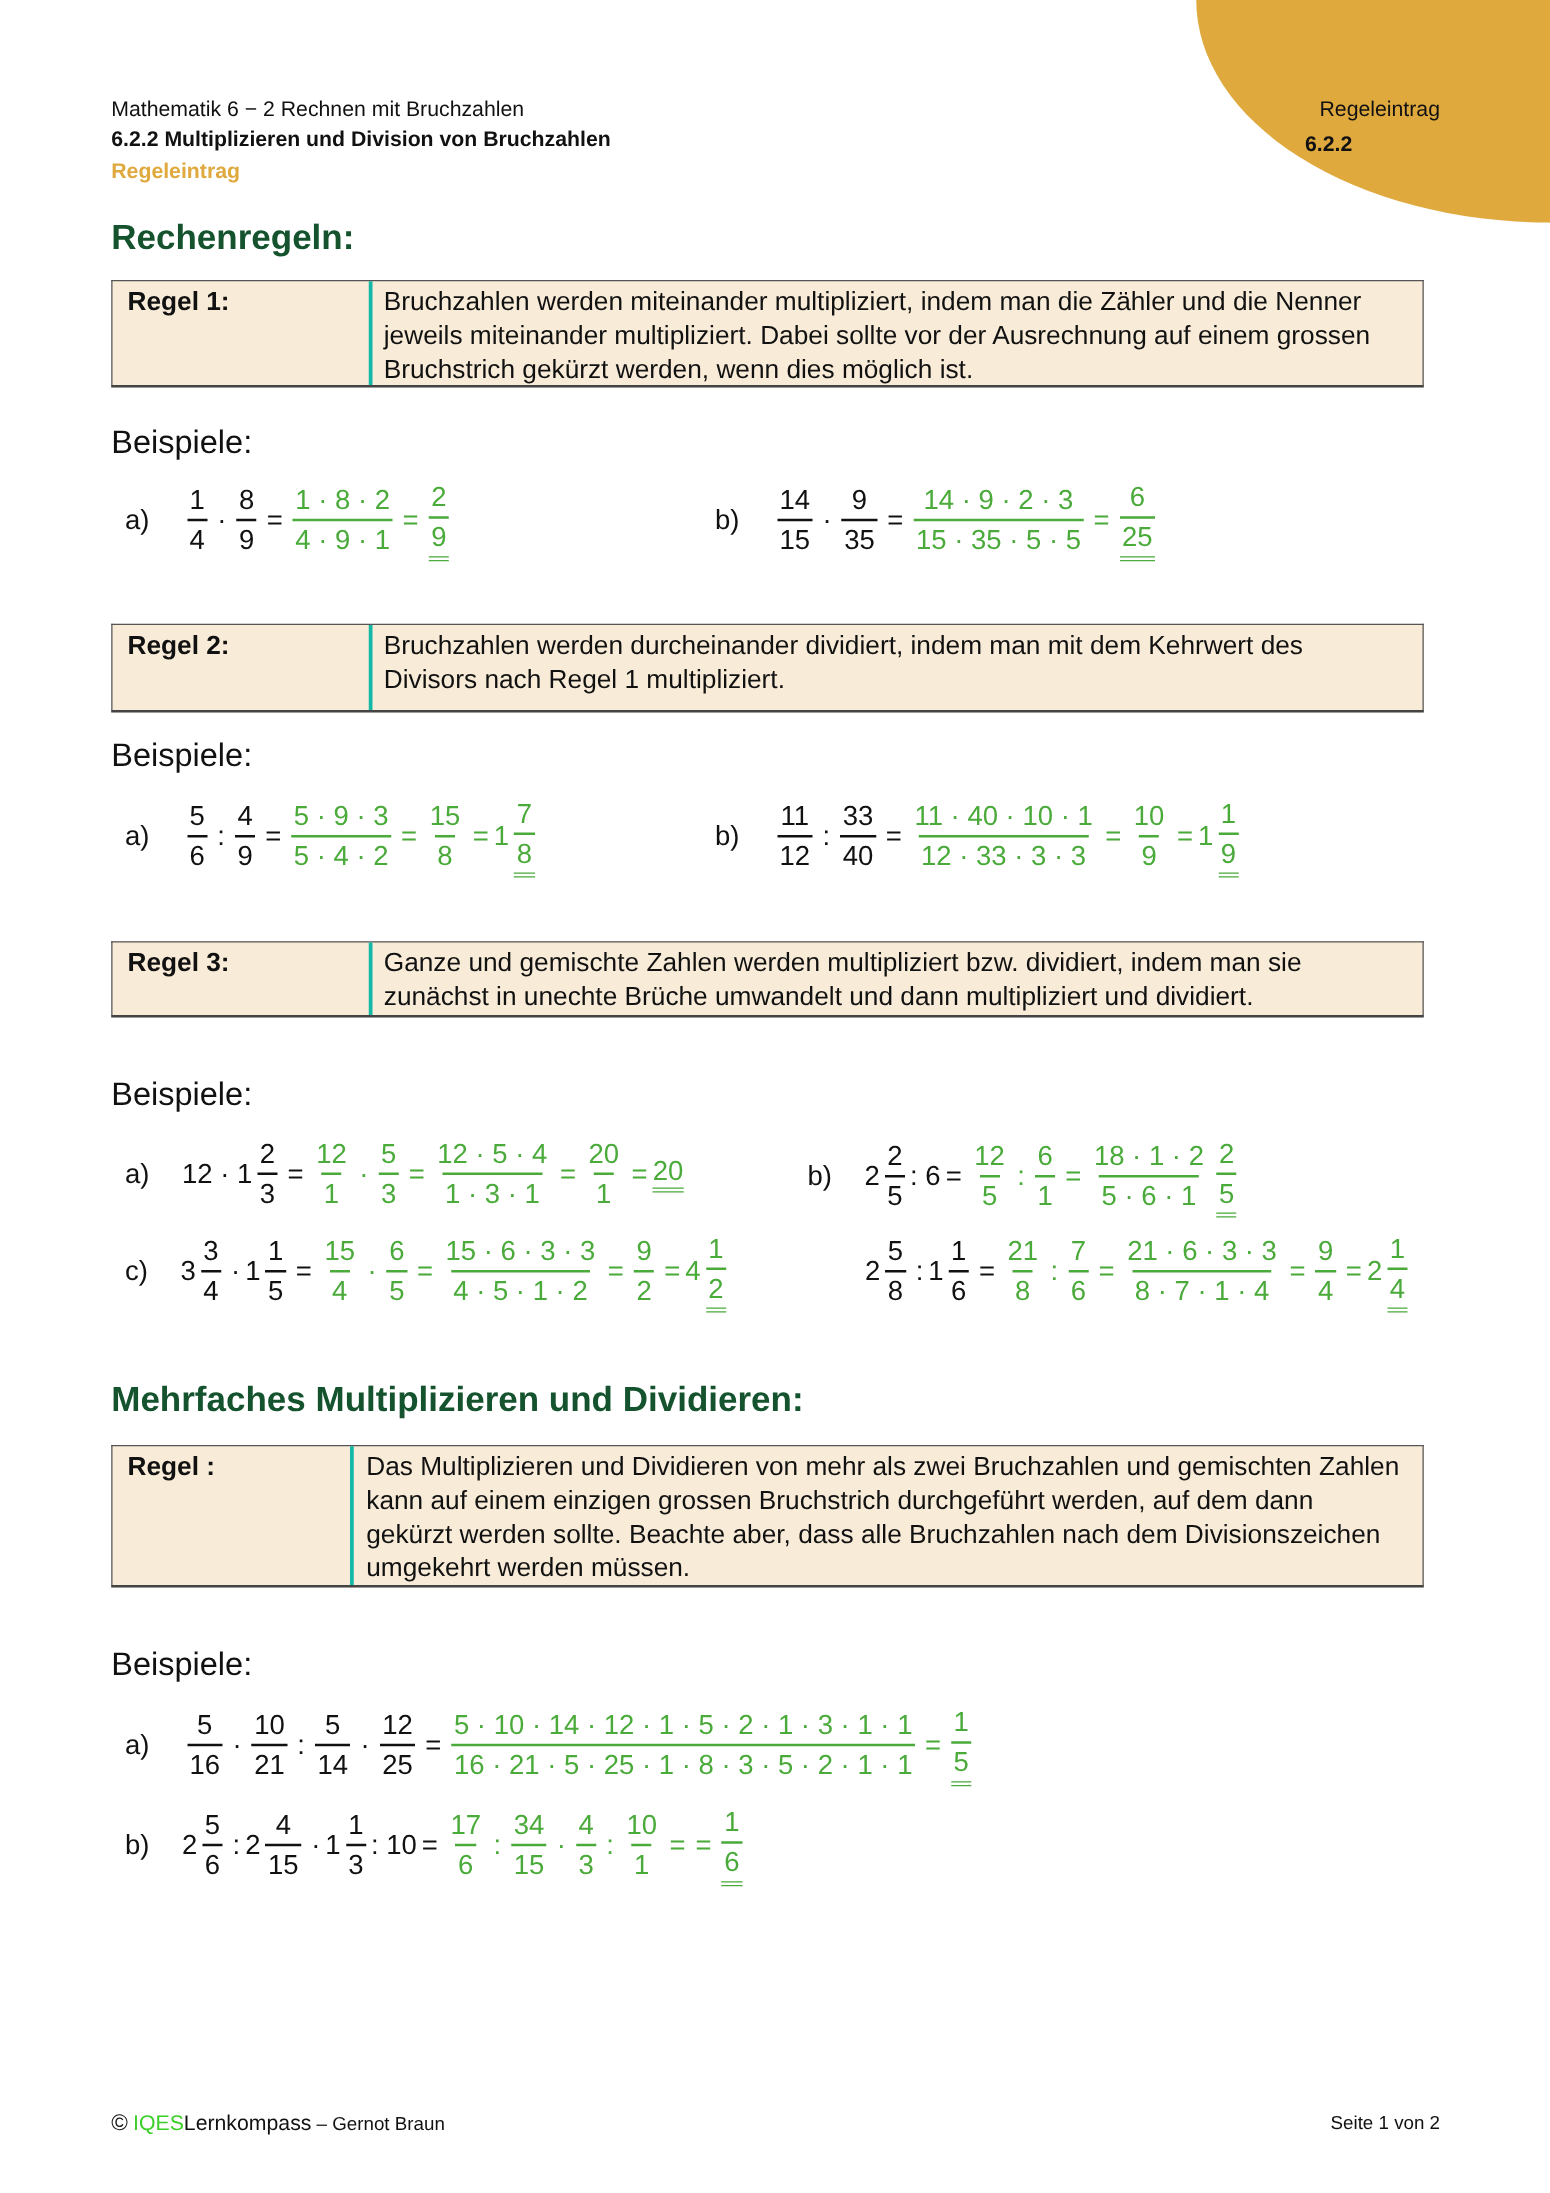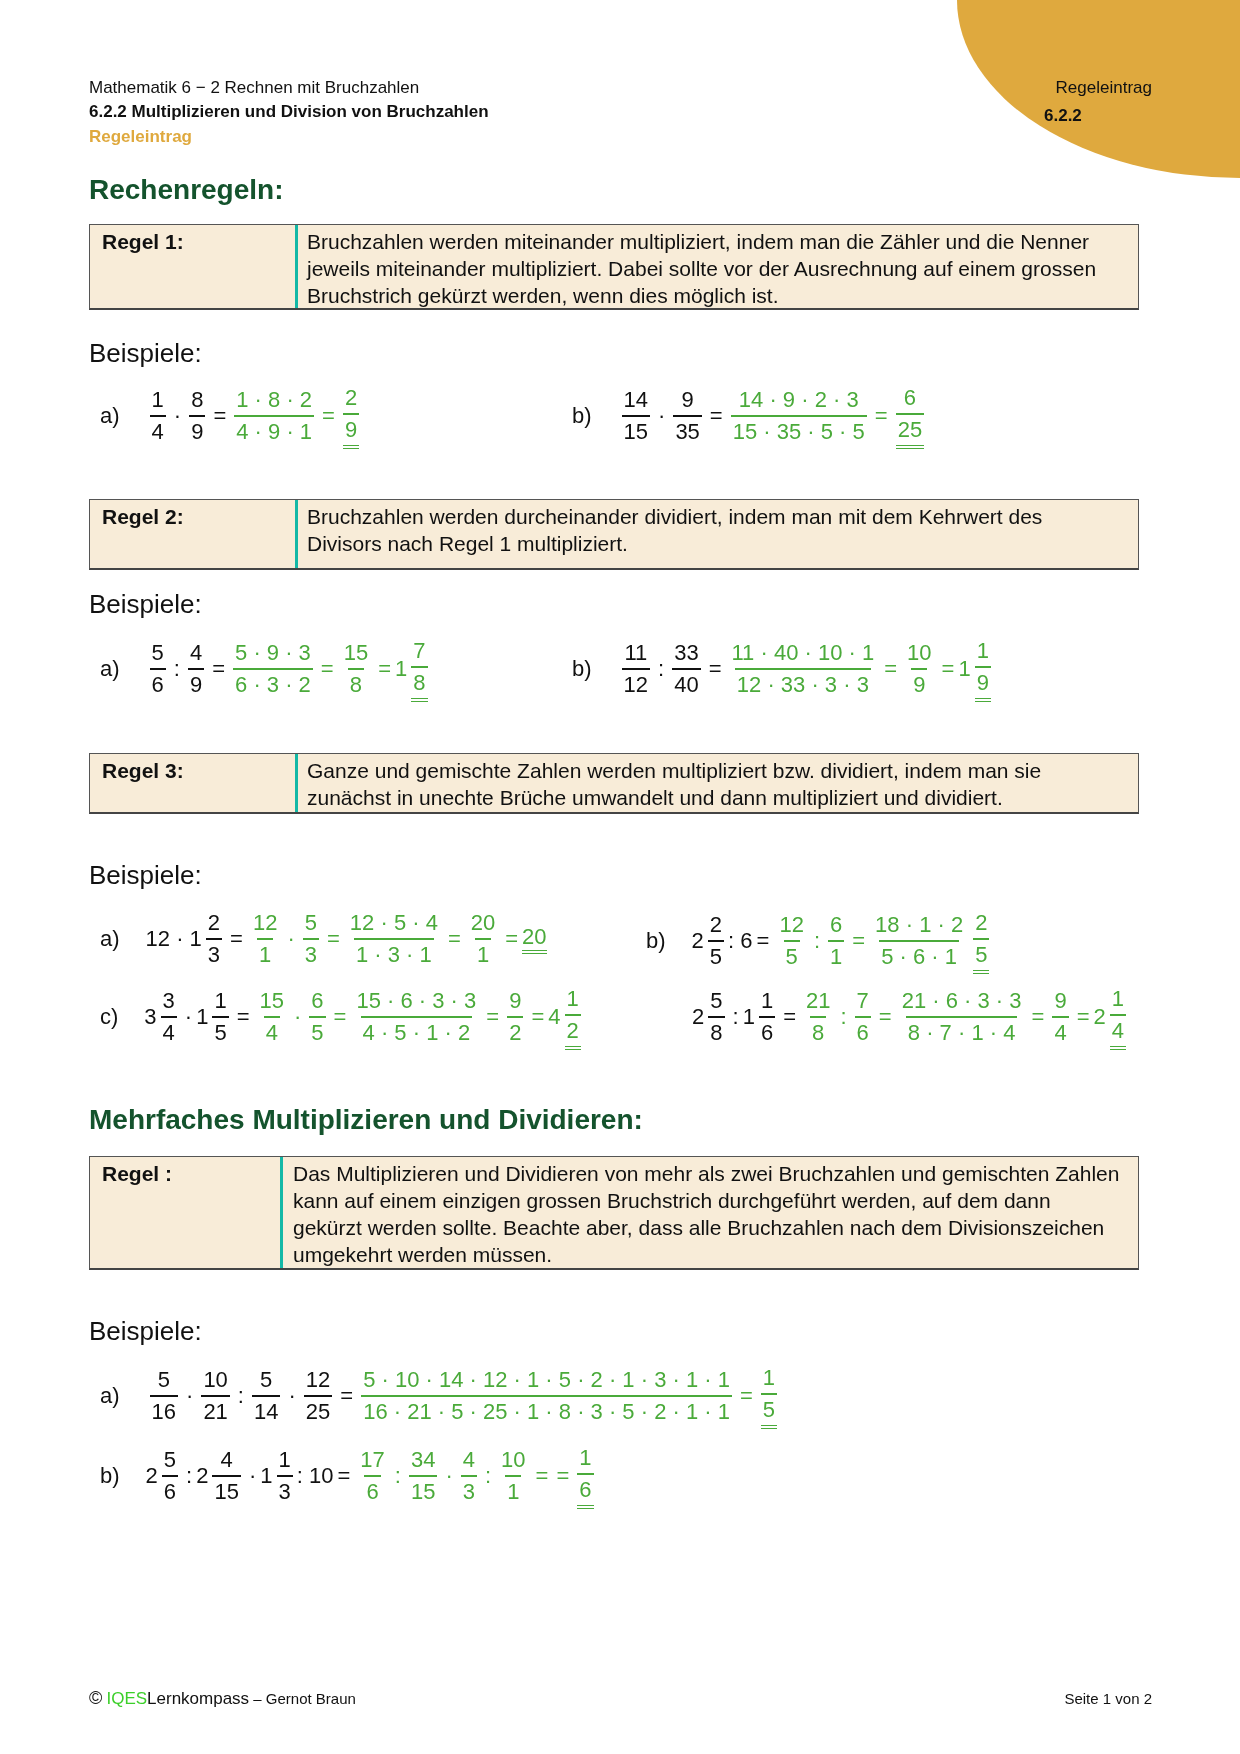--- a/index.html
+++ b/index.html
@@ -104,21 +104,21 @@
       <span class="d">6</span>
     </span>
   <span class="op">:</span>
   <span class="fr k">
       <span class="n">4</span>
       <span class="d">9</span>
     </span>
   <span class="op">=</span>
   <span class="fr g">
       <span class="n">5 · 9 · 3</span>
-      <span class="d">6 · 3 · 2</span>
+      <span class="d">5 · 4 · 2</span>
     </span>
   <span class="op g">=</span>
   <span class="fr g">
       <span class="n">15</span>
       <span class="d">8</span>
     </span>
   <span class="op g">=</span>
   <span class="g">1</span>
   <span class="fr g dbl">
       <span class="n">7</span>

